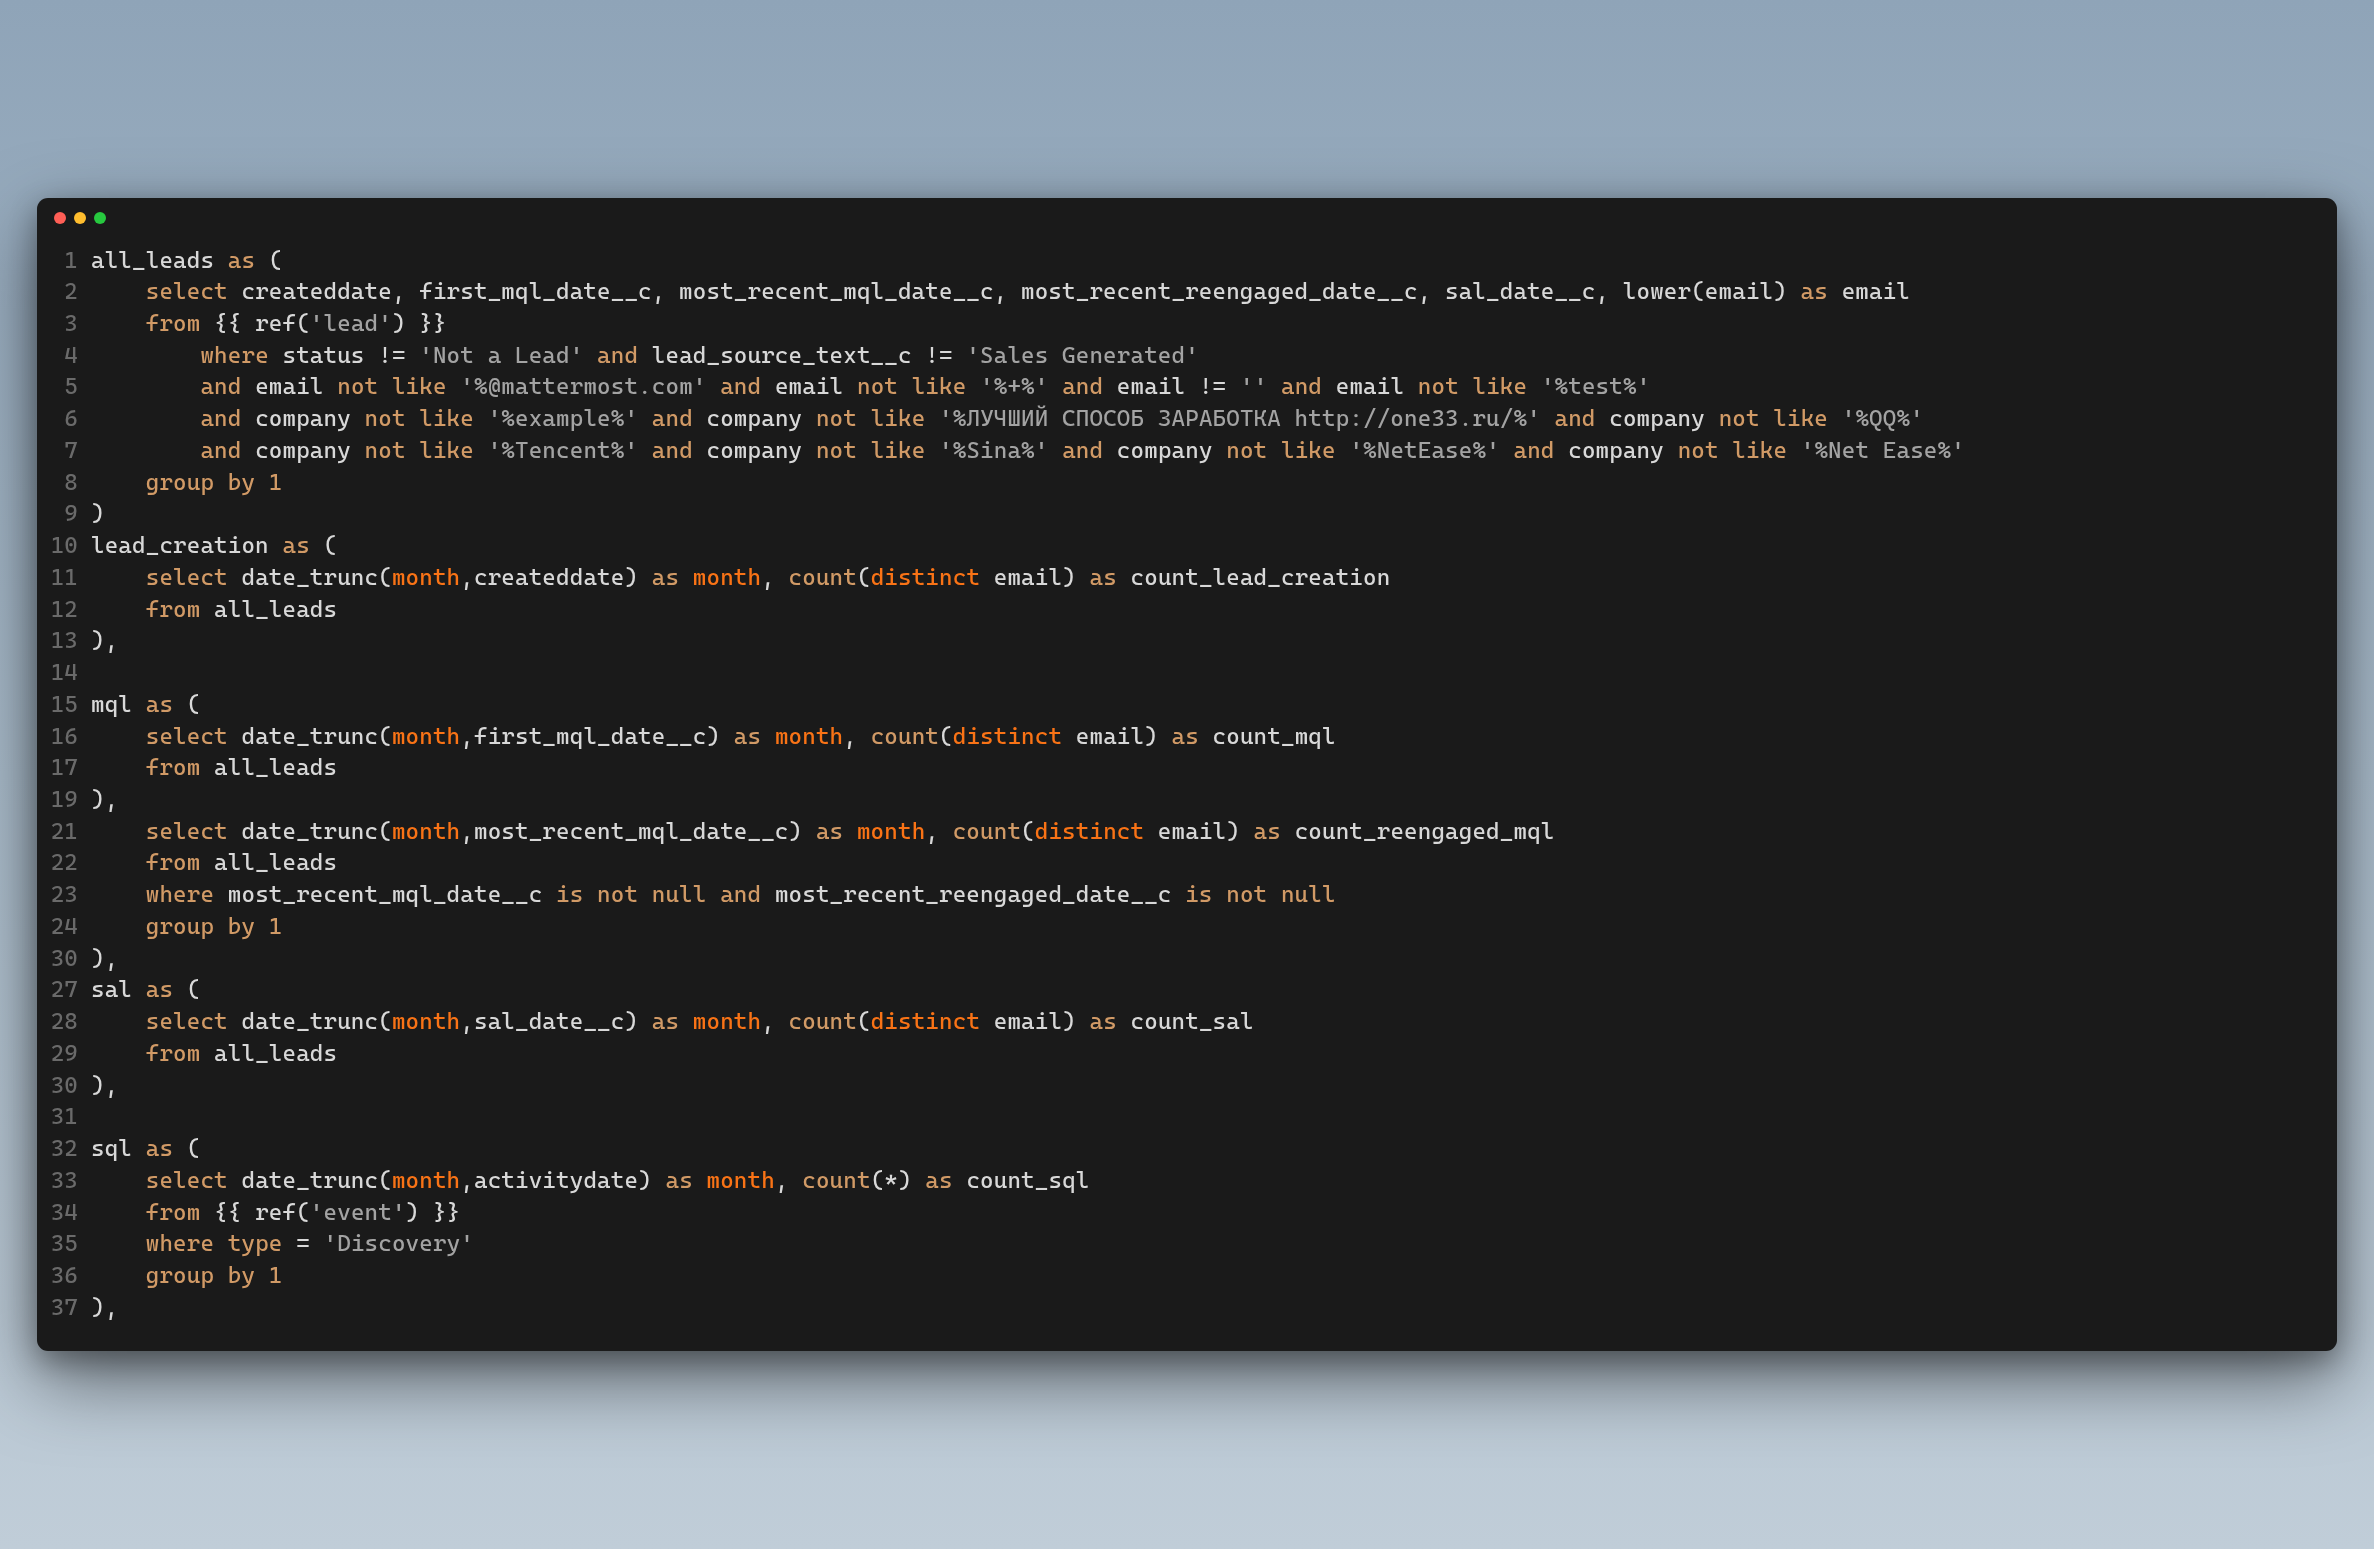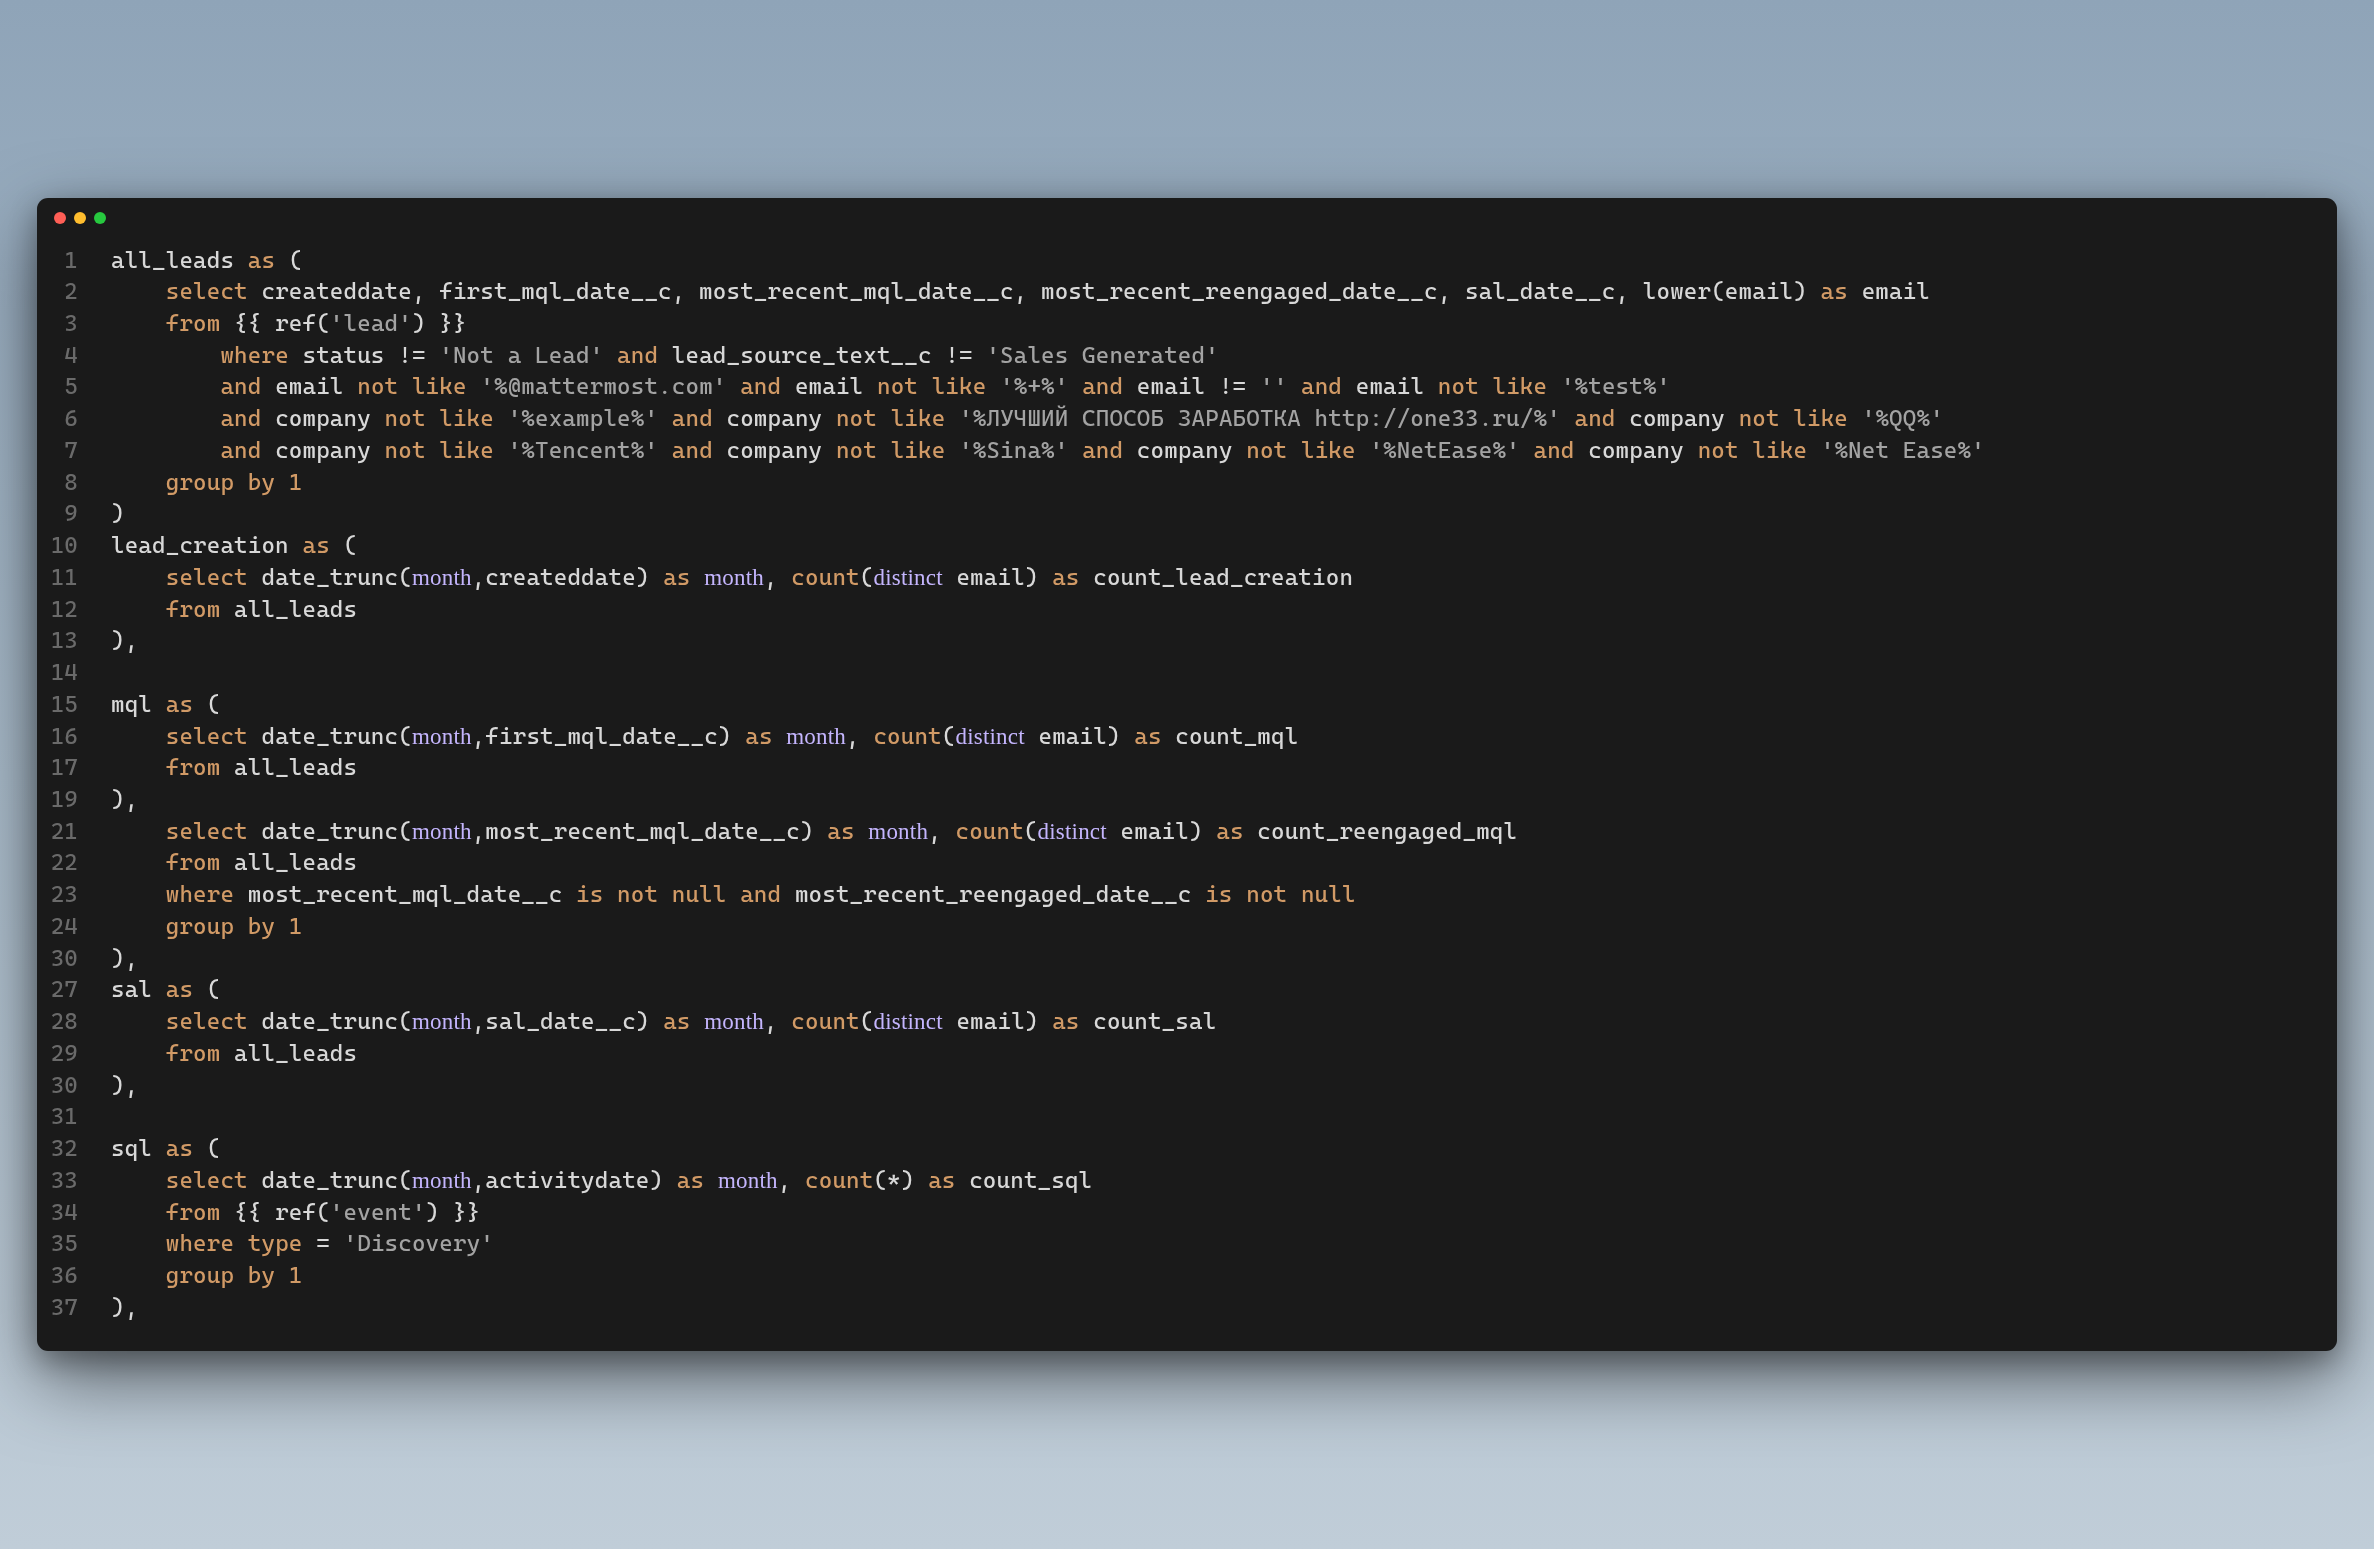--- a/index.html
+++ b/index.html
@@ -51,29 +51,28 @@
     text-align: right;
     padding-right: 13px;
     color: #6a6a6a;
     flex-shrink: 0;
     user-select: none;
   }
   .code {
     color: #d8d8d8;
     flex: 1;
     padding-right: 15px;
-    margin-left: 20px;
   }
   .tok-default { color: #d8d8d8; }
   .tok-keyword { color: #d19a66; }
   .tok-ident   { color: #d8d8d8; }
   .tok-string  { color: #a3a3a3; }      
   .tok-number  { color: #d19a66; }
   .tok-punct   { color: #d8d8d8; }
-  .tok-type    { color: #c4b5fd; font-family: Liberation Serif, serif; }
+  .tok-type    { color: #f97316; }
 </style>
 </head>
 <body>
 
 <div class="window">
   <div class="titlebar">
     <div class="traffic-light tl-red"></div>
     <div class="traffic-light tl-yellow"></div>
     <div class="traffic-light tl-green"></div>
   </div>

